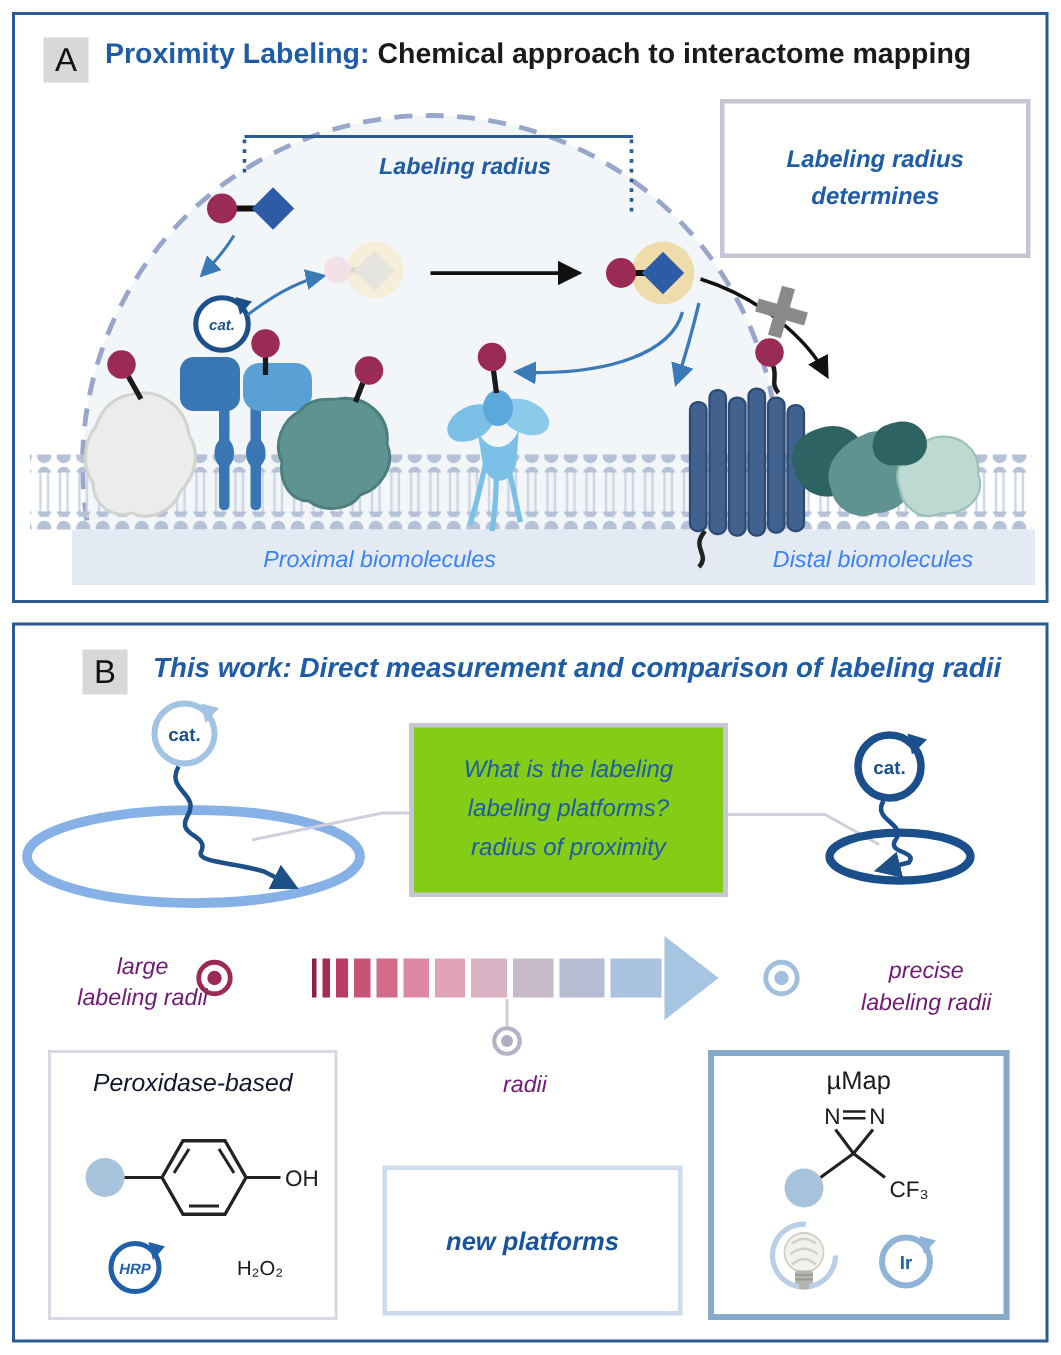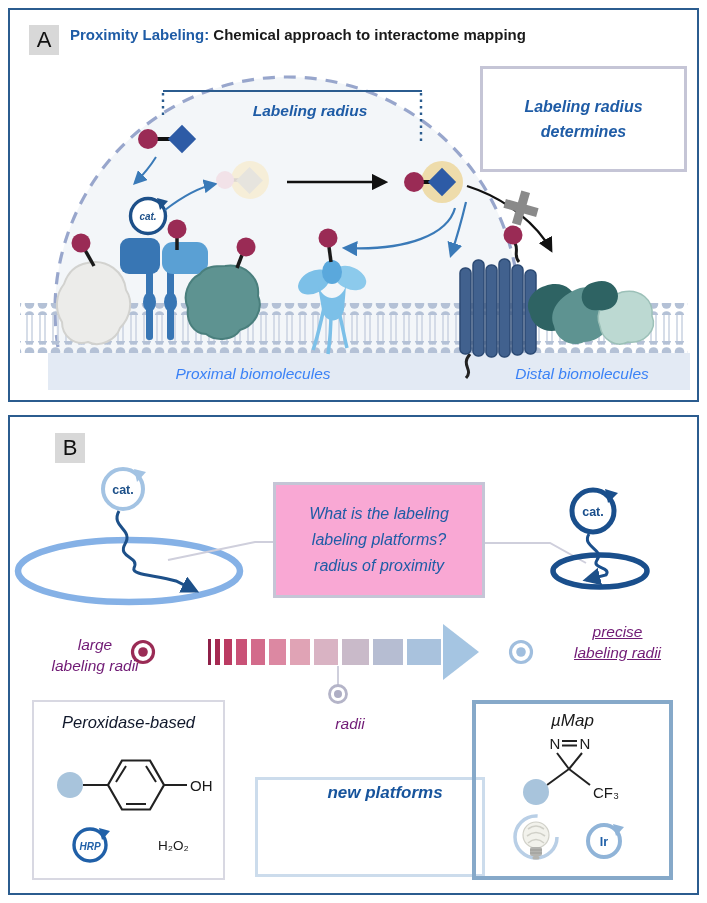--- a/index.html
+++ b/index.html
@@ -3,42 +3,42 @@
 <meta charset="utf-8">
 <style>
   html,body{margin:0;padding:0;}
   body{width:707px;height:903px;background:#ffffff;position:relative;
        font-family:"Liberation Sans","DejaVu Sans",sans-serif;color:#1a1a1a;}
   .panel{position:absolute;background:#fff;border:2px solid #2b5c8f;}
   #panelA{left:8px;top:8px;width:687px;height:390px;}
   #panelB{left:8px;top:415px;width:687px;height:476px;}
   .badge{position:absolute;width:30px;height:30px;background:#d8d8d8;color:#111;
          font-size:22px;line-height:30px;text-align:center;}
-  .ptitle{position:absolute;font-size:15px;font-weight:bold;white-space:nowrap;}
+  .ptitle{position:absolute;font-size:19px;font-weight:bold;white-space:nowrap;}
   .blue{color:#1f5ca6;}
   .itbold{font-style:italic;font-weight:bold;}
   .infobox{position:absolute;left:470px;top:56px;width:201px;height:100px;border:3px solid #c5c5d6;
            background:#fff;display:flex;flex-direction:column;justify-content:center;text-align:center;
            color:#1f5ca6;font-weight:bold;font-style:italic;font-size:16px;line-height:25px;}
   .memlabel{position:absolute;font-style:italic;font-size:15.5px;color:#3b82f6;text-align:center;}
   svg{position:absolute;left:0;top:0;}
   .qbox{position:absolute;left:263px;top:65px;width:206px;height:110px;border:3px solid #c5c5d6;
-        background:#f9a8d4;display:flex;flex-direction:column;justify-content:center;text-align:center;
+        background:#84cc16;display:flex;flex-direction:column;justify-content:center;text-align:center;
         color:#1f5ca6;font-style:italic;font-size:16px;line-height:26px;}
   .scalelabel{position:absolute;font-style:italic;font-size:15.5px;color:#701a75;
               text-align:center;line-height:21px;}
   .peroxbox{position:absolute;left:22px;top:283px;width:189px;height:176px;border:2px solid #d8d8e2;}
   .peroxtitle{position:absolute;left:22px;top:296px;width:193px;text-align:center;
               font-style:italic;font-size:16.5px;color:#0f172a;}
   .newplatbox{position:absolute;left:245px;top:360px;width:194px;height:94px;border:3px solid #ccdcec;
-              background:#fff;display:flex;justify-content:center;text-align:center;
-              color:#17549c;font-weight:bold;font-style:italic;font-size:17px;line-height:25px;padding-left:30px;}
+              background:#fff;display:flex;flex-direction:column;justify-content:center;text-align:center;
+              color:#17549c;font-weight:bold;font-style:italic;font-size:17px;line-height:25px;}
   .umapbox{position:absolute;left:462px;top:283px;width:193px;height:172px;border:4px solid #86a9c9;}
   .umaptitle{position:absolute;left:462px;top:294px;width:201px;text-align:center;
-             font-style:italic;font-size:17px;color:#1a1a1a;}
+             font-size:17px;color:#1a1a1a;}
 </style>
 </head>
 <body>
 
 <div class="panel" id="panelA">
 
   <svg width="687" height="390" viewBox="0 0 687 390">
     <defs>
       <marker id="mBlack" viewBox="0 0 10 10" refX="8" refY="5" markerWidth="6.5" markerHeight="6.5" orient="auto">
         <path d="M0,0 L10,5 L0,10 z" fill="#111"></path>
@@ -268,32 +268,33 @@
       <rect x="-3.5" y="19" width="7" height="3.5" rx="1.5" fill="#b4b4b0"></rect>
     </g>
     <g>
       <circle cx="594" cy="424" r="16" fill="#fff" stroke="#90b4d8" stroke-width="4"></circle>
       <path d="M603,407 l11,3 -8,9 z" fill="#90b4d8"></path>
       <text x="594" y="429" text-anchor="middle" font-size="12.5" font-weight="bold" fill="#2060a8">Ir</text>
     </g>
   </svg>
 
   <div class="badge" style="left:45px;top:16px;">B</div>
+  <div class="ptitle itbold blue" style="left:92px;top:17px;font-size:18.5px;">This work: Direct measurement and comparison of labeling radii</div>
 
   <div class="qbox">
     <div>What is the labeling</div>
     <div>labeling platforms?</div>
     <div>radius of proximity</div>
   </div>
 
   <div class="scalelabel" style="left:25px;top:217px;width:120px;">
     <div>large</div>
       <div>labeling radii</div>
   </div>
-  <div class="scalelabel" style="left:540px;top:204px;width:135px;text-decoration:underline;">
+  <div class="scalelabel" style="left:540px;top:220px;width:135px;">
     <div>precise</div>
       <div>labeling radii</div>
   </div>
   <div class="scalelabel" style="left:240px;top:296px;width:200px;">
       <div>radii</div>
   </div>
 
   <div class="peroxbox"></div>
   <div class="peroxtitle">Peroxidase-based</div>
 

